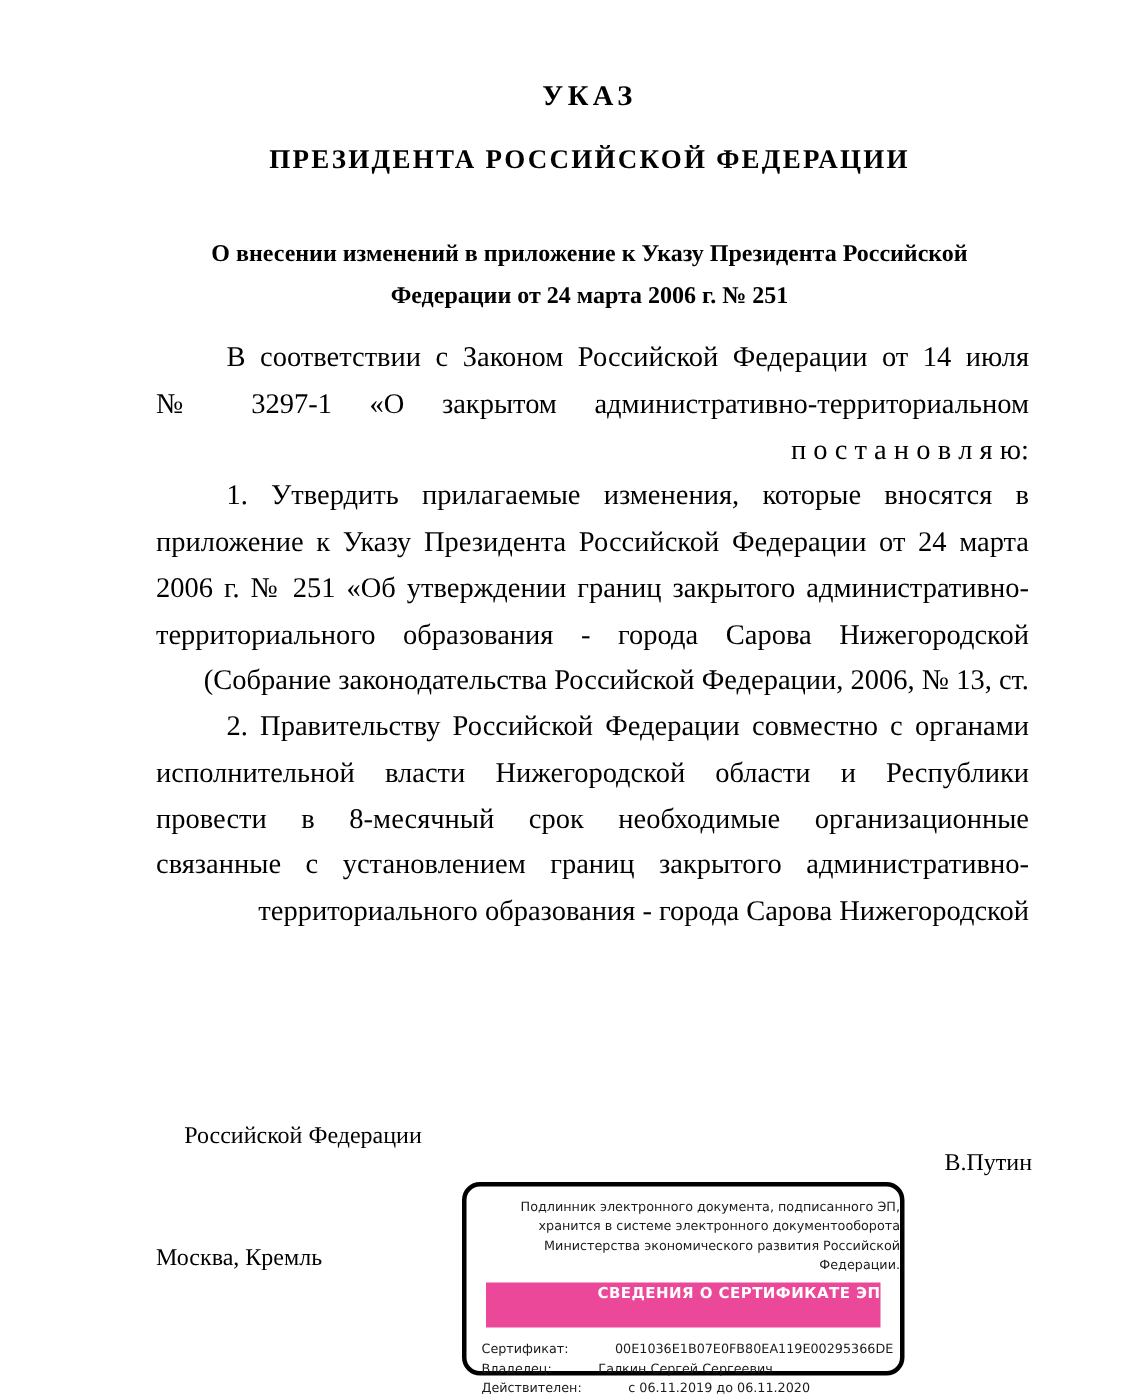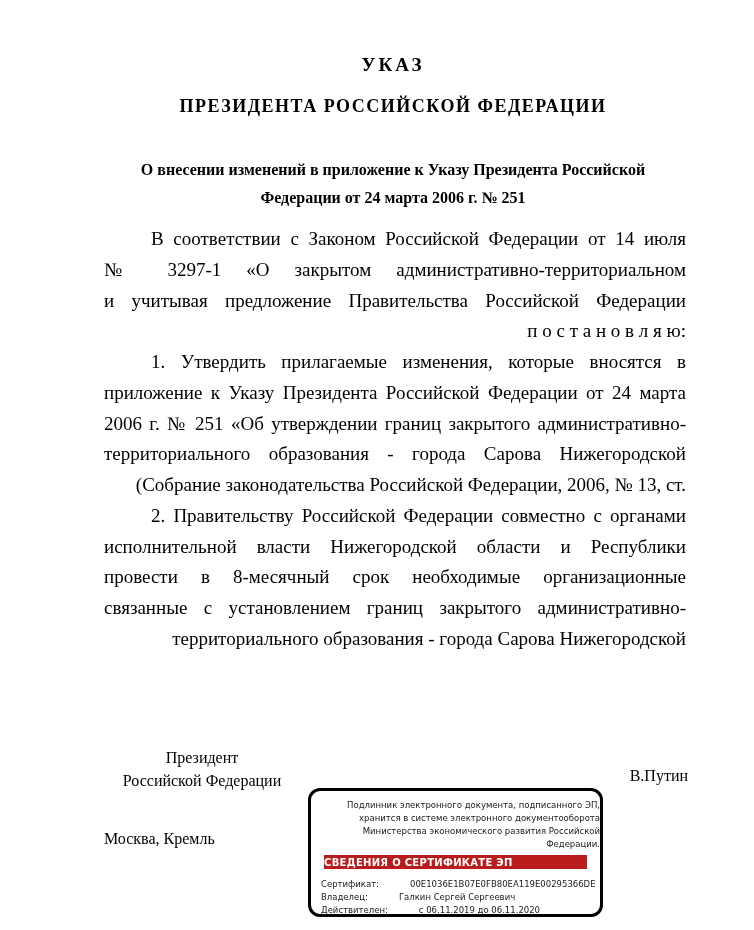--- a/index.html
+++ b/index.html
@@ -63,23 +63,23 @@
     font-family: "DejaVu Sans", "Liberation Sans", sans-serif;
   }
   .stamp-notice {
     margin-top: 8px;
     text-align: right;
     font-size: 8.5px; line-height: 13px;
     color: #1a1a1a;
   }
   .stamp-bar {
     margin: 4px 13px 0 13px;
-    height: 14px; line-height: 15px;
-    background: #b91c1c; color: #ffffff;
-    text-align: left;
+    height: 30px; line-height: 15px;
+    background: #ec4899; color: #ffffff;
+    text-align: right;
     font-size: 10px; font-weight: bold;
     letter-spacing: 0.3px;
   }
   .stamp-rows {
     margin: 9px 8px 0 10px;
     font-size: 8.5px; line-height: 13px;
     color: #1a1a1a;
   }
   .stamp-row .val { margin-left: 7px; padding-left: 24px; }
 </style>
@@ -92,36 +92,34 @@
   <div class="title2">ПРЕЗИДЕНТА РОССИЙСКОЙ ФЕДЕРАЦИИ</div>
 
   <div class="subject">
     <div>О внесении изменений в приложение к Указу Президента Российской</div>
     <div>Федерации от 24 марта 2006 г. № 251</div>
   </div>
 
   <div class="body-text">
     <div class="line just ind">В соответствии с Законом Российской Федерации от 14 июля 1992 г.</div>
     <div class="line just">№ 3297-1 «О закрытом административно-территориальном образовании»</div>
-    <div class="line just">и учитывая предложение Правительства Российской Федерации</div>
     <div class="line">п о с т а н о в л я ю:</div>
     <div class="line just ind">1. Утвердить прилагаемые изменения, которые вносятся в</div>
     <div class="line just">приложение к Указу Президента Российской Федерации от 24 марта</div>
     <div class="line just">2006 г. № 251 «Об утверждении границ закрытого административно-</div>
     <div class="line just">территориального образования - города Сарова Нижегородской системе»</div>
     <div class="line">(Собрание законодательства Российской Федерации, 2006, № 13, ст. 1363)</div>
     <div class="line just ind">2. Правительству Российской Федерации совместно с органами</div>
     <div class="line just">исполнительной власти Нижегородской области и Республики Мордовия</div>
     <div class="line just">провести в 8-месячный срок необходимые организационные мероприятия,</div>
     <div class="line just">связанные с установлением границ закрытого административно-</div>
     <div class="line">территориального образования - города Сарова Нижегородской области.</div>
   </div>
 
   <div class="sig-title">
-    <div>Президент</div>
     <div>Российской Федерации</div>
   </div>
 
   <div class="sig-name">В.Путин</div>
 
   <div class="sig-place">Москва, Кремль</div>
 
   <div class="stamp">
     <div class="stamp-notice">
       <div>Подлинник электронного документа, подписанного ЭП,</div>

